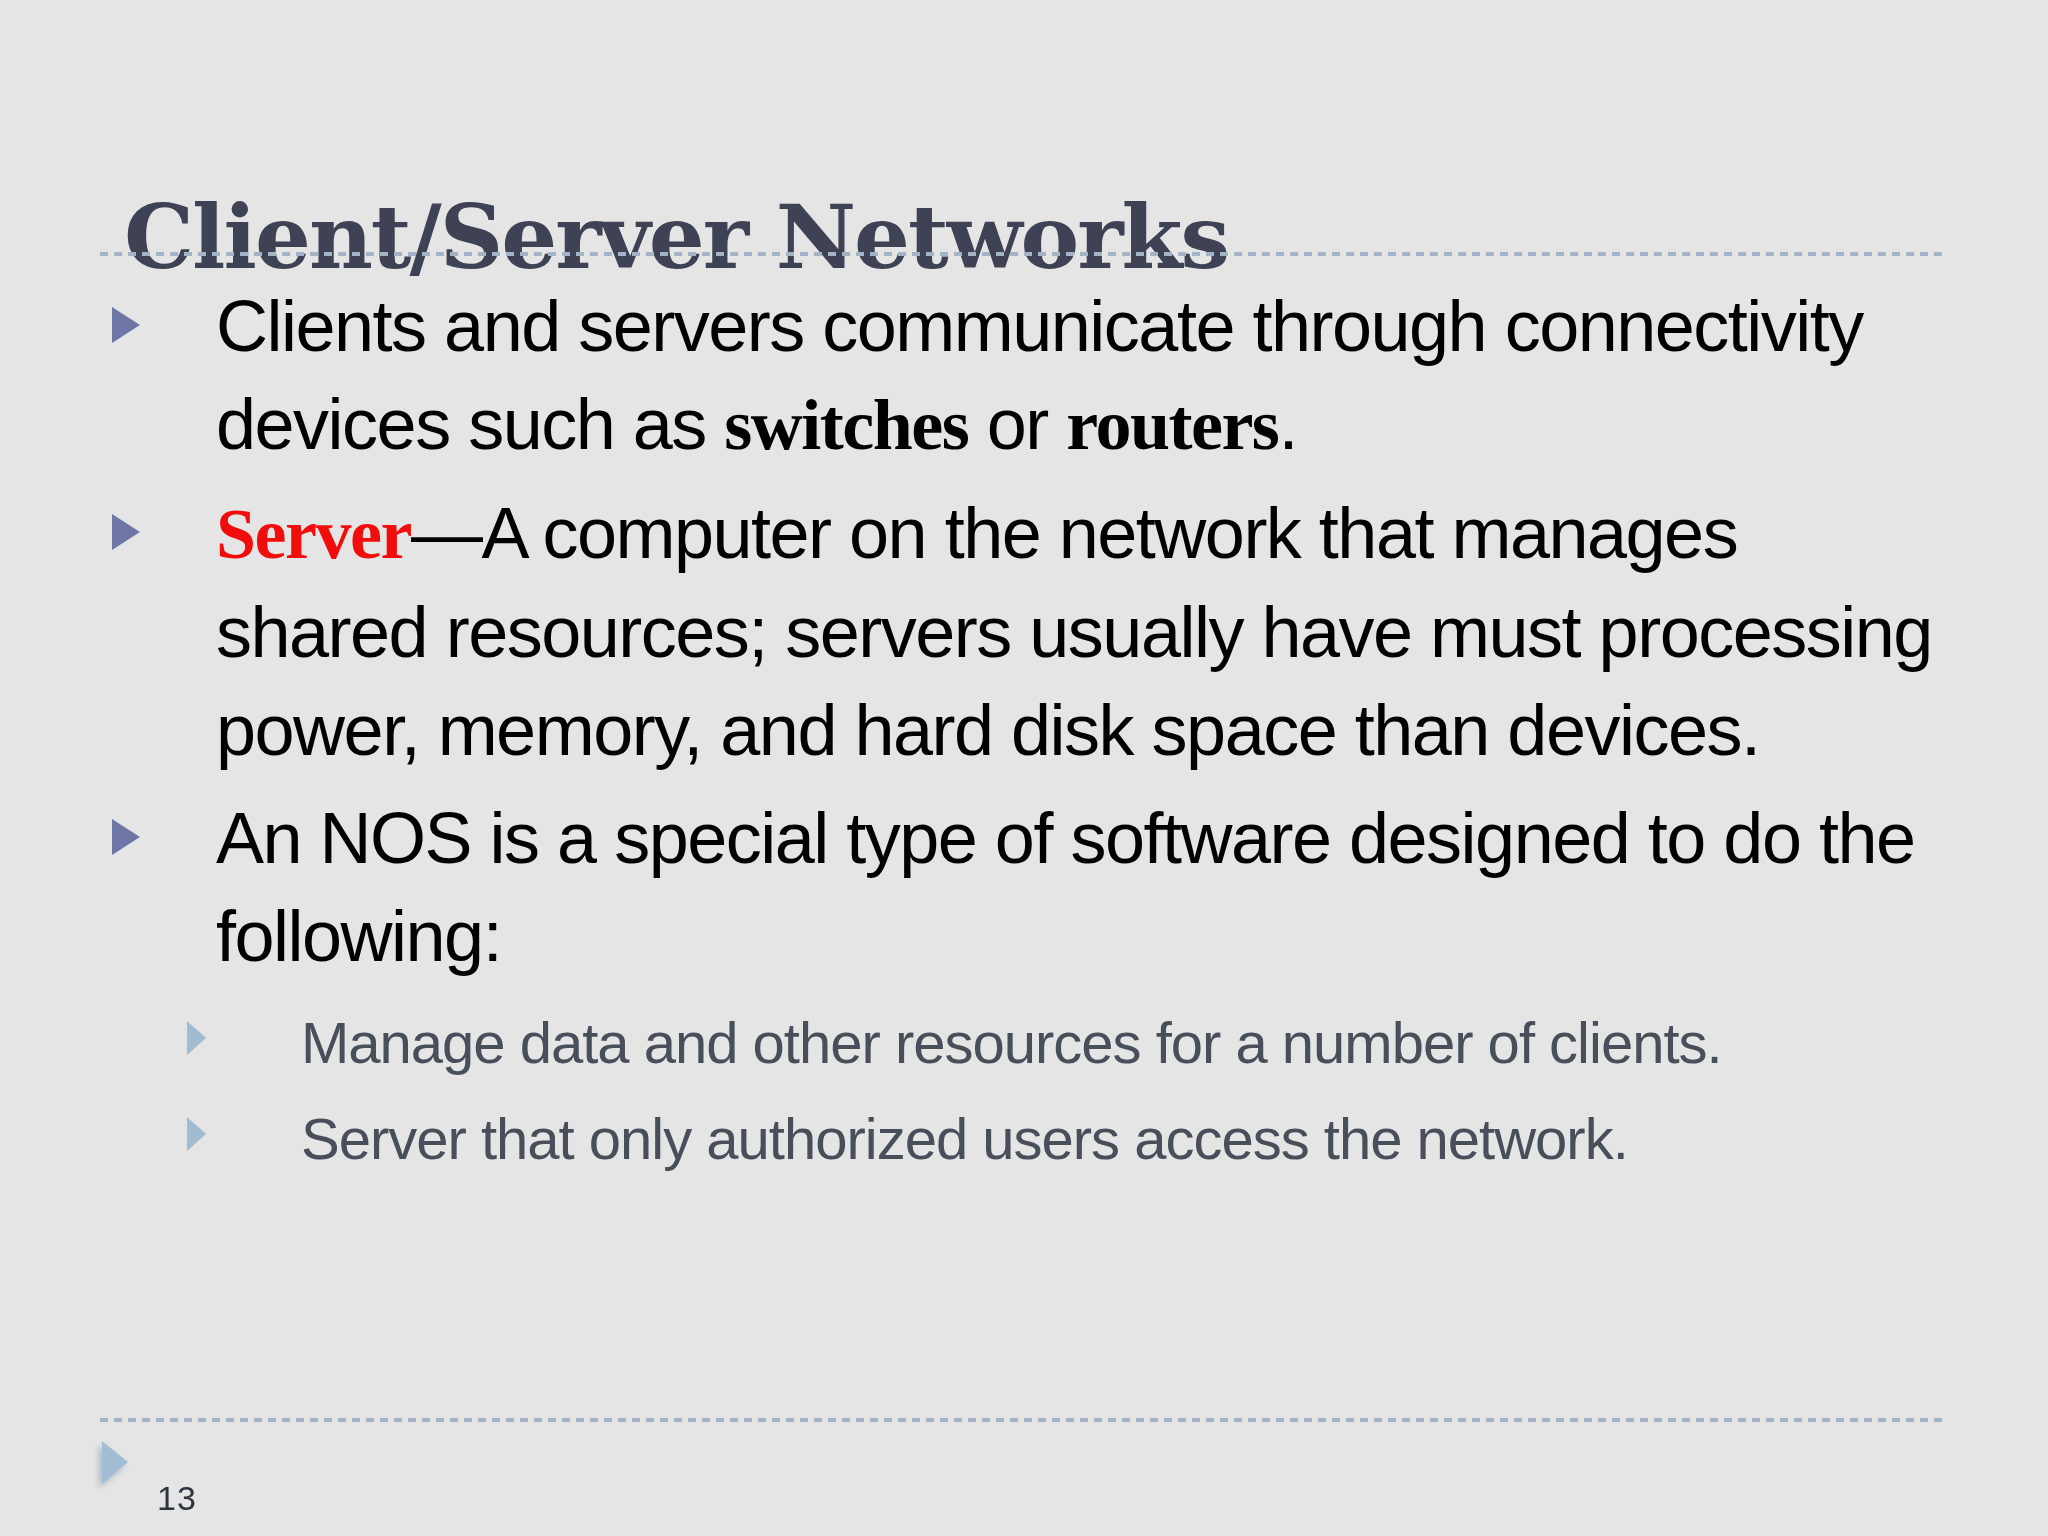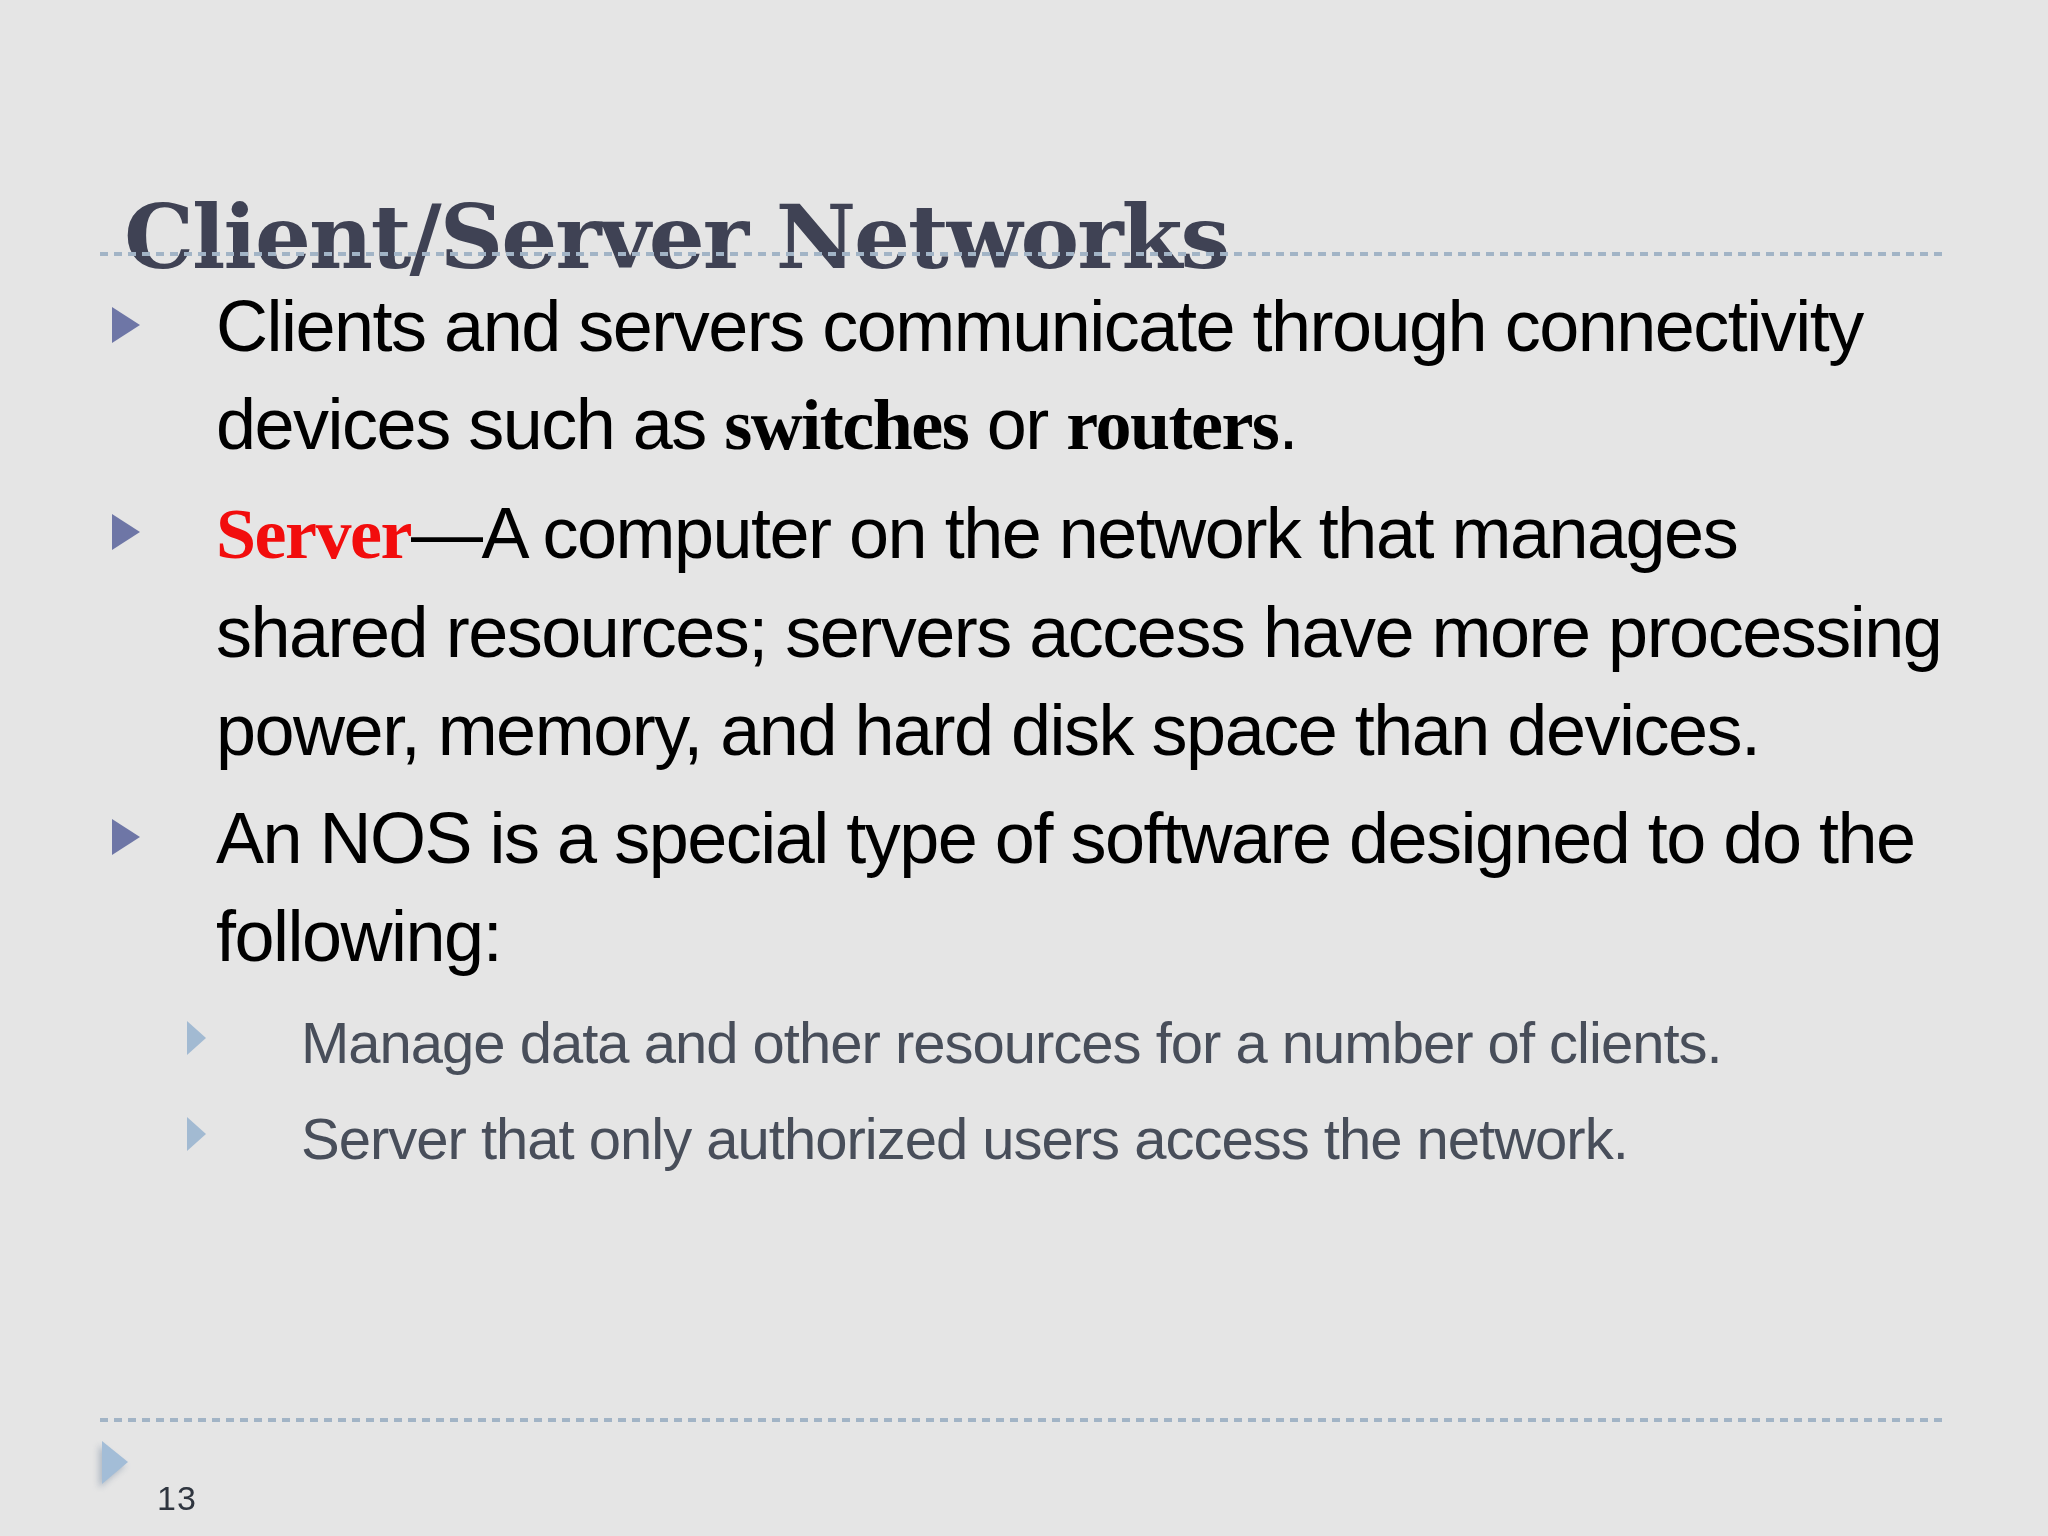--- a/index.html
+++ b/index.html
@@ -77,21 +77,21 @@
       <div class="btext">
         <div class="line"><span>Clients and servers communicate through connectivity</span></div>
         <div class="line"><span>devices such as </span><span class="bold">switches</span><span> or </span><span class="bold">routers</span><span>.</span></div>
       </div>
     </div>
 
     <div class="bullet">
       <span class="marker"></span>
       <div class="btext">
         <div class="line"><span class="red bold">Server</span><span>—A computer on the network that manages</span></div>
-        <div class="line"><span>shared resources; servers access have more processing</span></div>
+        <div class="line"><span>shared resources; servers usually have must processing</span></div>
         <div class="line"><span>power, memory, and hard disk space than devices.</span></div>
       </div>
     </div>
 
 
     <div class="bullet">
       <span class="marker"></span>
       <div class="btext">
         <div class="line"><span>An NOS is a special type of software designed to do the</span></div>
         <div class="line"><span>following:</span></div>

